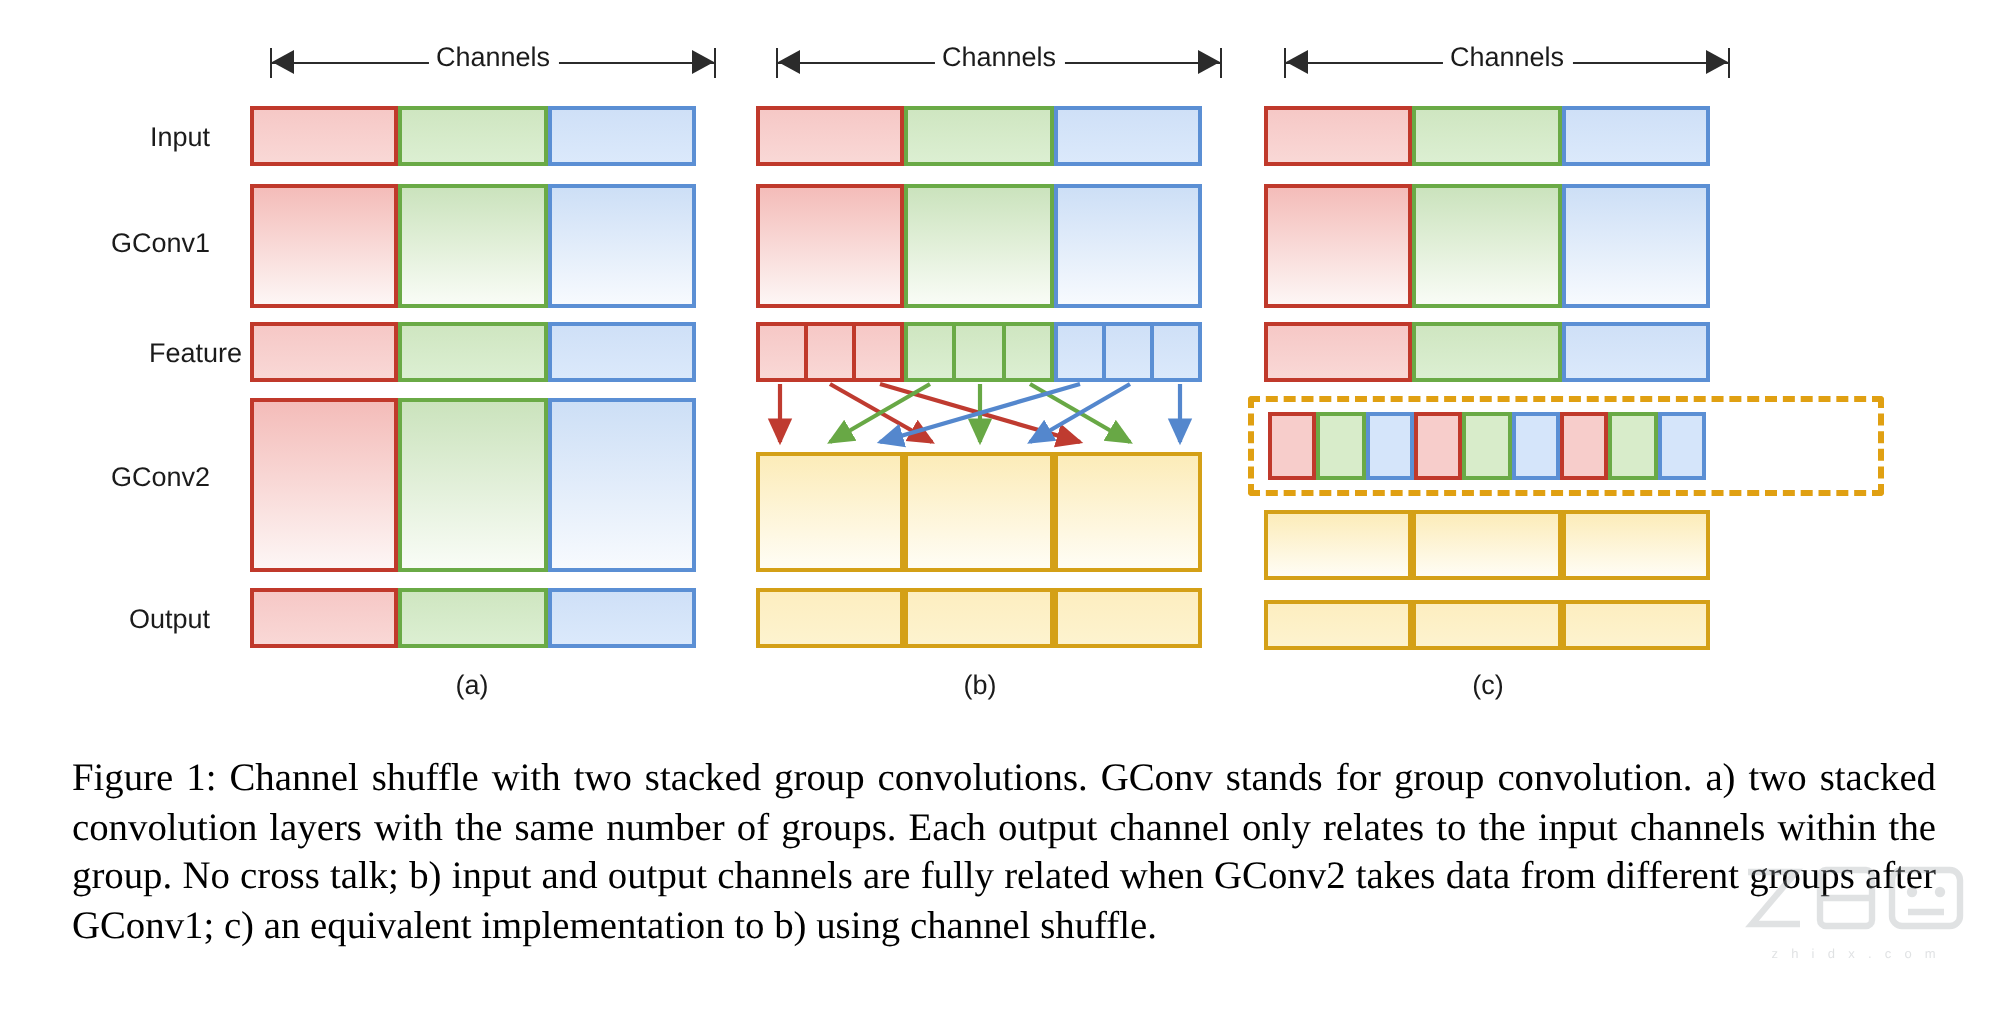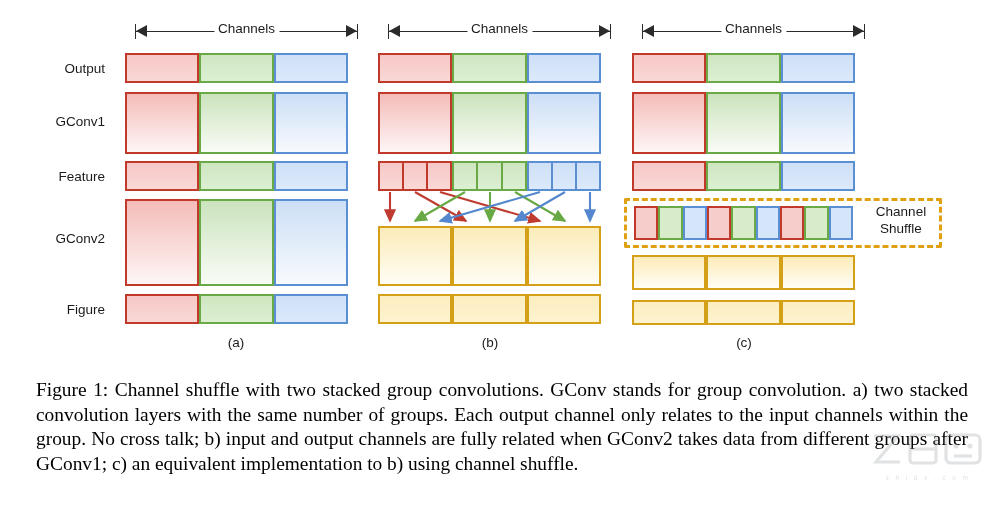--- a/index.html
+++ b/index.html
@@ -102,25 +102,25 @@
     position:absolute;left:0;top:46px;width:120px;text-align:center;
     font-size:6.5px;letter-spacing:2.4px;color:#9aa0a6;
     font-family:"Liberation Sans", sans-serif;
   }
 </style>
 </head>
 <body>
 
 <div id="figure">
 
-  <div class="row-label" style="top:61px;">Output</div>
+  <div class="row-label" style="top:61px;">Input</div>
   <div class="row-label" style="top:114px;">GConv1</div>
-  <div class="row-label" style="top:169px;">Feature</div>
+  <div class="row-label" style="top:169px;margin-left:16px;">Feature</div>
   <div class="row-label" style="top:231px;">GConv2</div>
-  <div class="row-label" style="top:302px;">Figure</div>
+  <div class="row-label" style="top:302px;">Output</div>
 
   <div class="ruler" style="left:125px;top:22px;width:223px;">
     <div class="line"></div>
     <div class="cap l"></div>
     <div class="cap r"></div>
     <div class="arw l"></div>
     <div class="arw r"></div>
     <div class="txt">Channels</div>
   </div>
 
@@ -249,24 +249,20 @@
     <div class="scell green"></div>
     <div class="scell blue"></div>
     <div class="scell red"></div>
     <div class="scell green"></div>
     <div class="scell blue"></div>
     <div class="scell red"></div>
     <div class="scell green"></div>
     <div class="scell blue"></div>
   </div>
 
-  <div class="shuffle-label" style="left:864px;top:203px;width:74px;">
-    <div>Channel</div>
-    <div>Shuffle</div>
-  </div>
 
   <div class="bar tall" style="left:632px;top:255px;width:223px;height:35px;">
     <div class="seg yellow"></div>
     <div class="seg yellow"></div>
     <div class="seg yellow"></div>
   </div>
 
   <div class="bar" style="left:632px;top:300px;width:223px;height:25px;">
     <div class="seg yellow"></div>
     <div class="seg yellow"></div>

